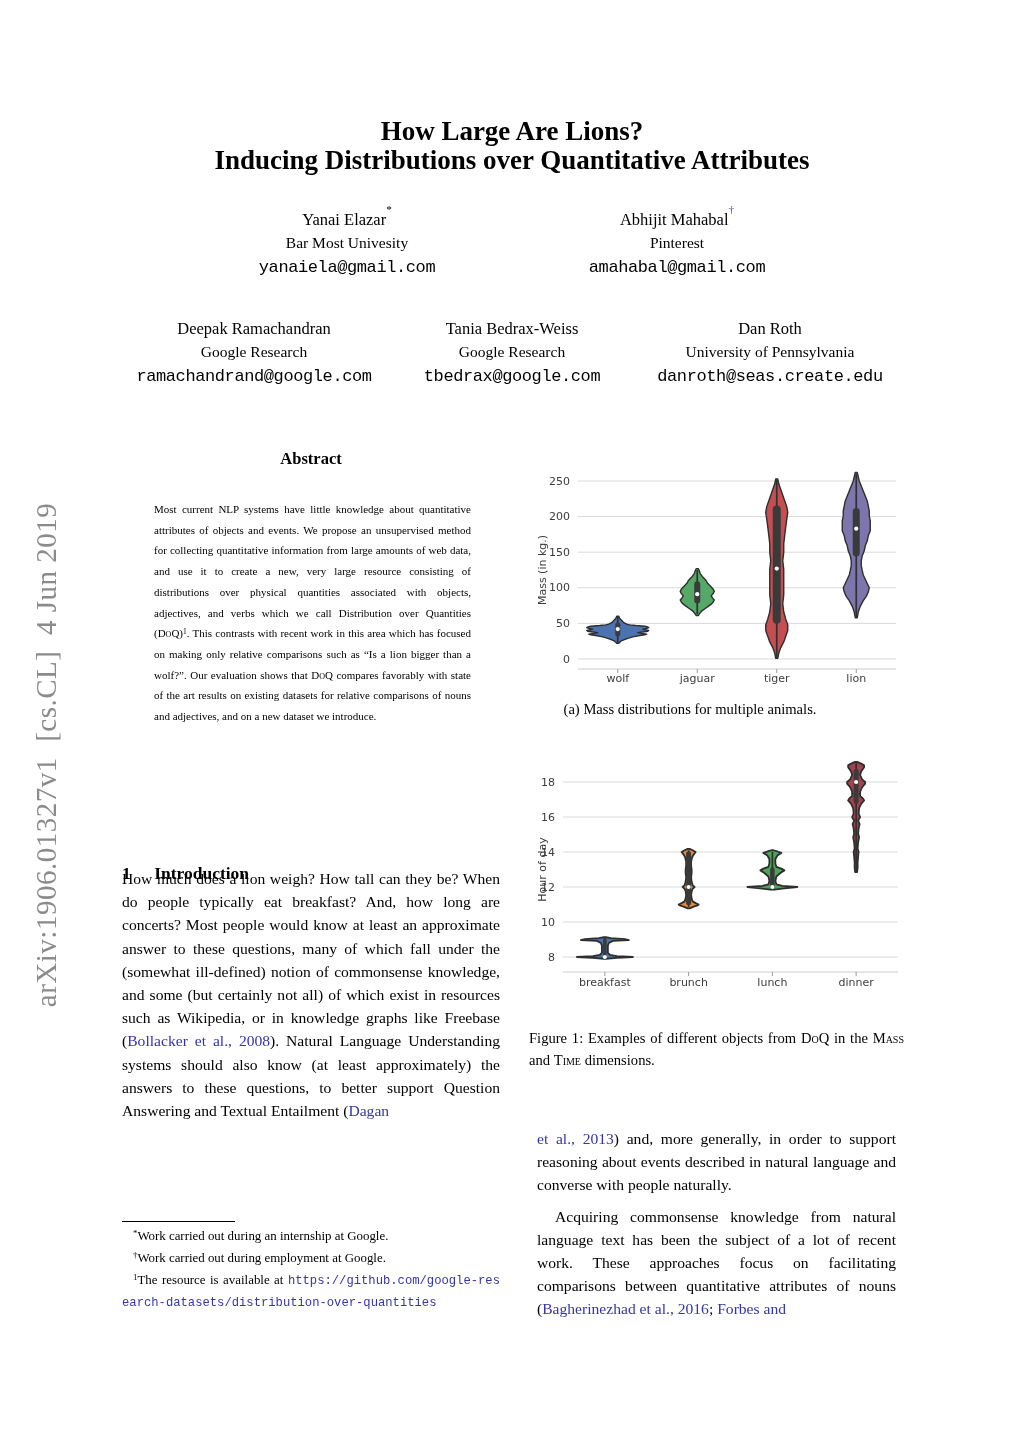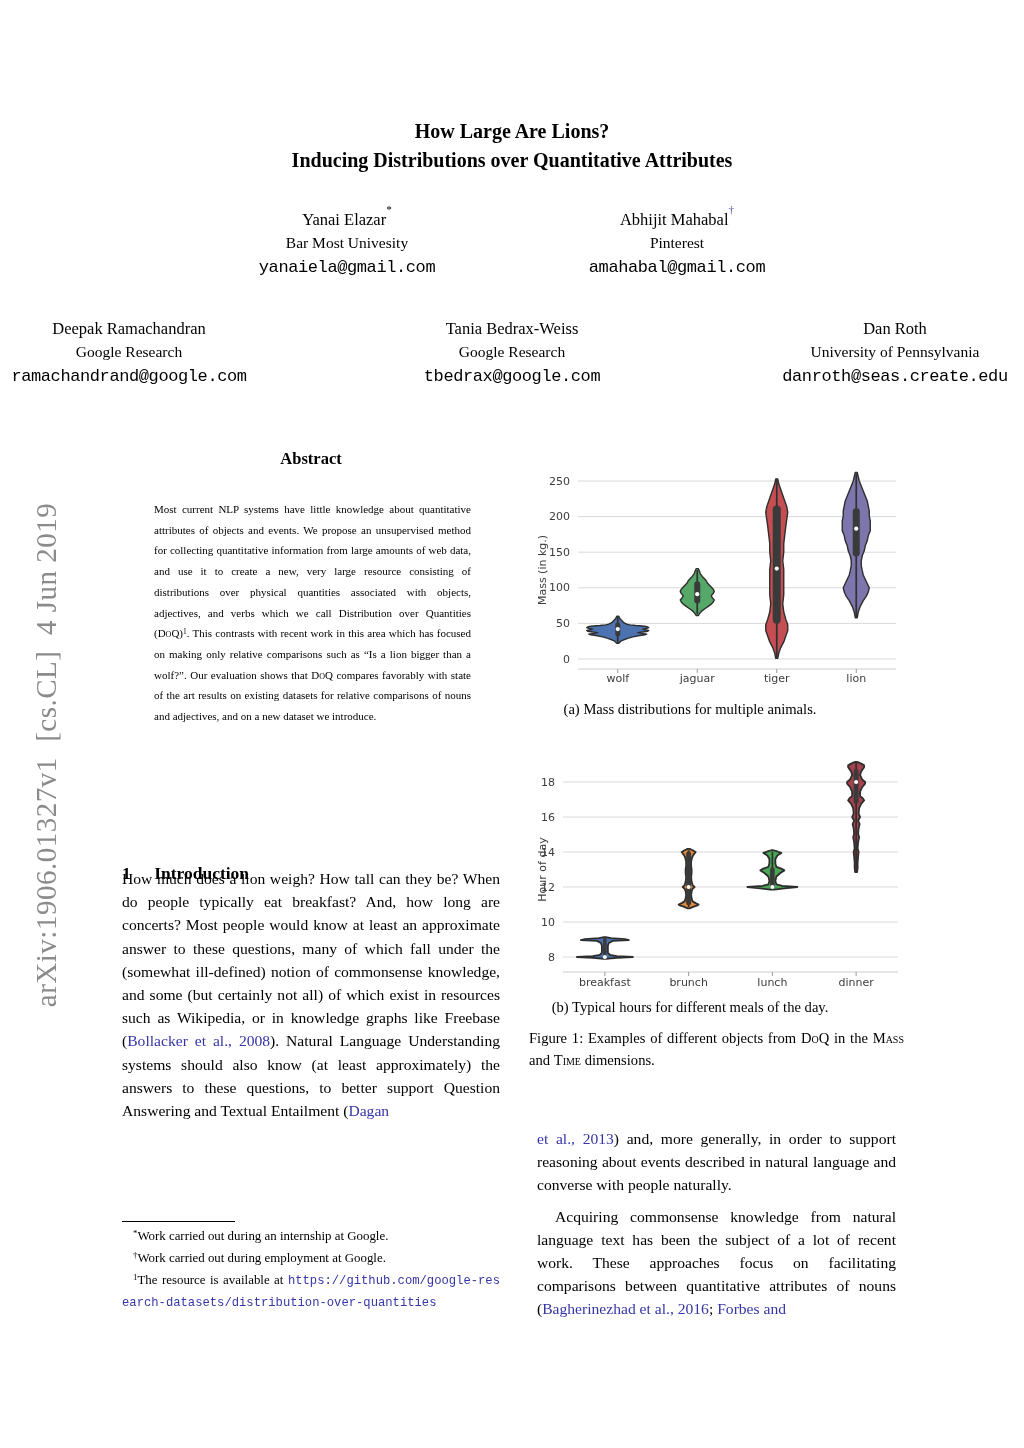--- a/index.html
+++ b/index.html
@@ -1,21 +1,21 @@
 <!DOCTYPE html>
 <html><head>
 <meta charset="utf-8">
 <style>
   html,body{margin:0;padding:0;background:#e8e8e8;}
   .page{position:relative;width:1024px;height:1448px;background:#ffffff;font-family:"Liberation Serif",serif;color:#000;overflow:hidden;margin:0 auto;}
   .arxiv{position:absolute;left:46px;top:755px;transform:translate(-50%,-50%) rotate(-90deg);font-size:29px;color:#8b8b8b;white-space:pre;letter-spacing:0.5px;}
-  .title{position:absolute;top:117px;left:0;width:100%;text-align:center;font-weight:700;font-size:20px;line-height:29px;}
+  .title{position:absolute;top:117px;left:0;width:100%;text-align:center;font-weight:700;font-size:27px;line-height:29px;}
   .authors{position:absolute;left:0;width:100%;display:flex;justify-content:center;text-align:center;}
   .row1{top:203px;}
-  .row2{top:317px;justify-content:space-between;}
+  .row2{top:317px;}
   .row1 .author{width:330px;}
   .row2 .author{width:258px;}
   .a-name{font-weight:400;font-size:16.5px;line-height:23px;}
   .a-affil{font-size:15.5px;line-height:24px;}
   .a-email{font-family:"Liberation Mono","DejaVu Sans Mono",monospace;font-size:17px;line-height:25px;letter-spacing:-0.4px;}
   .marker{font-size:68%;position:relative;top:-0.45em;}
   .marker.blue{color:#4a4aa0;}
   .abs-head{position:absolute;top:449px;left:122px;width:378px;text-align:center;font-weight:700;font-size:16.5px;}
   .abs-body{position:absolute;top:499px;left:154px;width:317px;font-size:11px;line-height:20.7px;text-align:justify;}
   .sec-head{position:absolute;top:863px;left:122px;font-size:17.5px;font-weight:700;}
@@ -173,21 +173,20 @@
       <line x1="252.375" x2="252.375" y1="219" y2="223" stroke="#9a9a9a" stroke-width="1"></line>
       <text x="252.375" y="233" text-anchor="middle" class="tick">lunch</text>
       <path d="M337.125,119.125 L337.625,114.75 L337.625,109.5 L338.125,103.37500000000001 L338.625,99 L337.625,95.50000000000001 L338.125,89.375 L339.125,84.12500000000001 L338.125,80.62499999999999 L338.625,75.375 L339.625,71 L338.125,67.5 L340.125,64 L338.625,60.5 L339.125,55.25 L341.125,50.875 L344.125,47.37500000000003 L343.125,45.625 L340.125,43 L340.125,38.625 L342.125,34.25 L345.125,30.75000000000003 L345.125,29 L342.125,26.37500000000003 L340.125,22.00000000000003 L341.125,18.5 L344.125,14.124999999999972 L344.125,12.375 L341.125,10.625 L337.125,8.875000000000028 L335.125,8.875000000000028 L331.125,10.625 L328.125,12.375 L328.125,14.124999999999972 L331.125,18.5 L332.125,22.00000000000003 L330.125,26.37500000000003 L327.125,29 L327.125,30.75000000000003 L330.125,34.25 L332.125,38.625 L332.125,43 L329.125,45.625 L328.125,47.37500000000003 L331.125,50.875 L333.125,55.25 L333.625,60.5 L332.125,64 L334.125,67.5 L332.625,71 L333.625,75.375 L334.125,80.62499999999999 L333.125,84.12500000000001 L334.125,89.375 L334.625,95.50000000000001 L333.625,99 L334.125,103.37500000000001 L334.625,109.5 L334.625,114.75 L335.125,119.125 Z" fill="#A6424E" stroke="#2e2e2e" stroke-width="1.8" stroke-linejoin="round"></path>
       <line x1="336.125" x2="336.125" y1="119.125" y2="9.749999999999972" stroke="#303030" stroke-width="1.7"></line>
       <line x1="336.125" x2="336.125" y1="48.25000000000003" y2="18.5" stroke="#3a3a3a" stroke-width="5" stroke-linecap="round"></line>
       <circle cx="336.125" cy="29" r="2.1" fill="#ffffff"></circle>
       <line x1="336.125" x2="336.125" y1="219" y2="223" stroke="#9a9a9a" stroke-width="1"></line>
       <text x="336.125" y="233" text-anchor="middle" class="tick">dinner</text>
       <text x="26" y="116.5" text-anchor="middle" class="tick" transform="rotate(-90 26 116.5)">Hour of day</text>
     </svg>
-  <div class="subcap cap-b">(b) Typical hours for different meals of the day.</div>
 
   <div class="fig1cap"><span>Figure 1:  Examples of different objects from </span><span class="sc">DoQ</span><span> in the </span><span class="sc">Mass</span><span> and </span><span class="sc">Time</span><span> dimensions.</span></div>
 
   <div class="rcol">
     <p class="p1"><span class="cite">et al., 2013</span><span>) and, more generally, in order to support reasoning about events described in natural language and converse with people naturally.</span></p>
     <p class="p2"><span>Acquiring commonsense knowledge from natural language text has been the subject of a lot of recent work.  These approaches focus on facilitating comparisons between quantitative attributes of nouns (</span><span class="cite">Bagherinezhad et al., 2016</span><span>; </span><span class="cite">Forbes and</span></p>
   </div>
 </div>
 
 </body></html>

